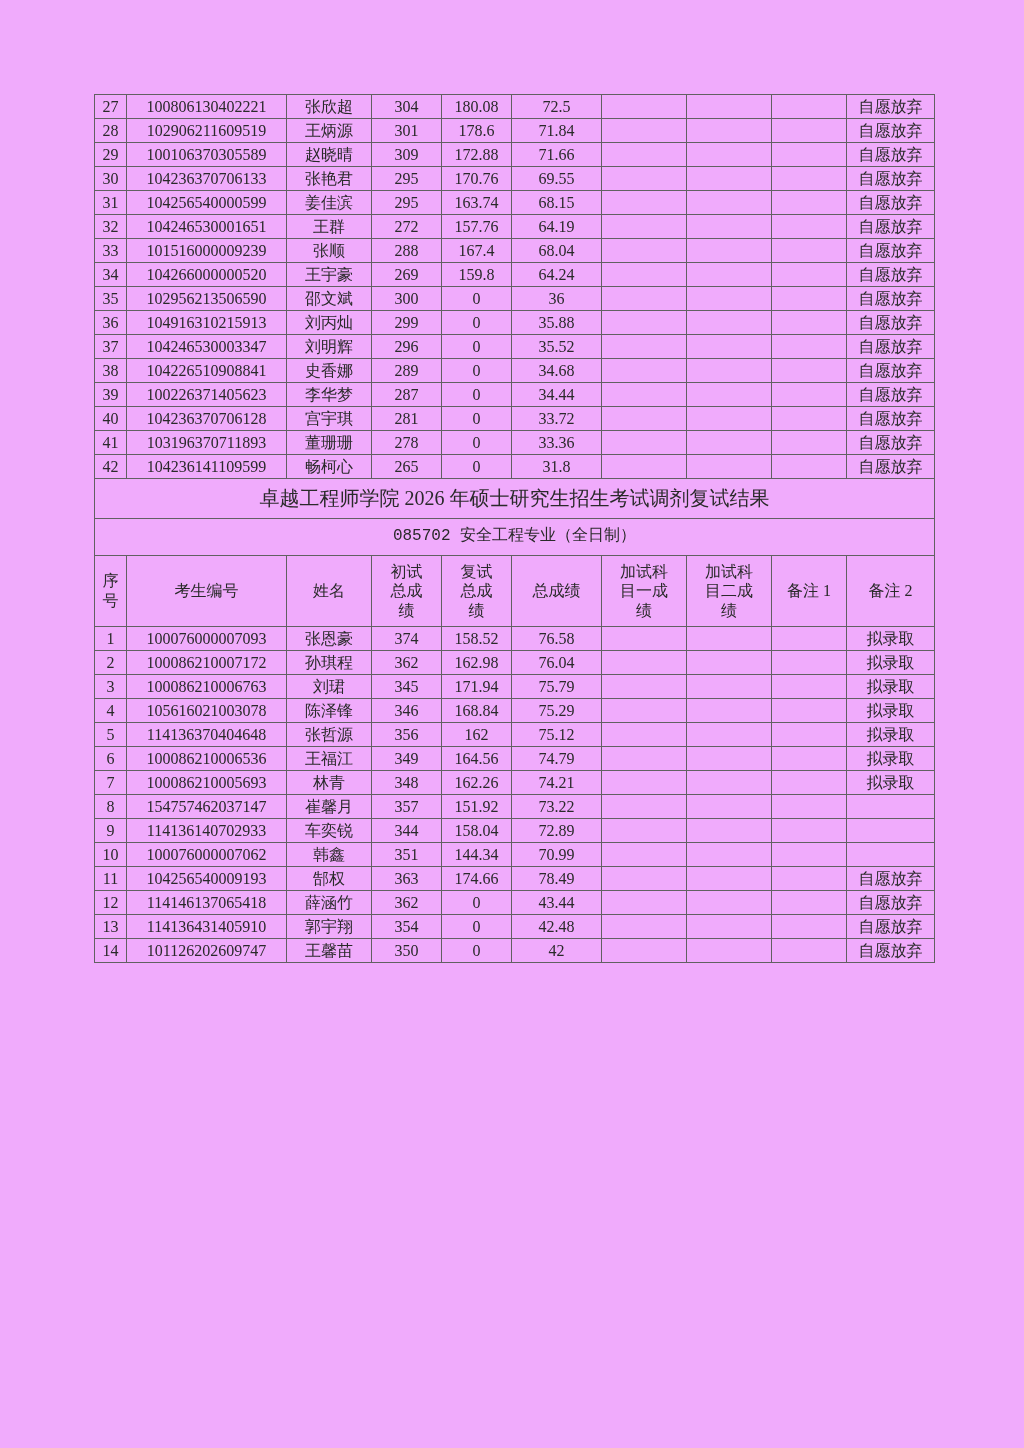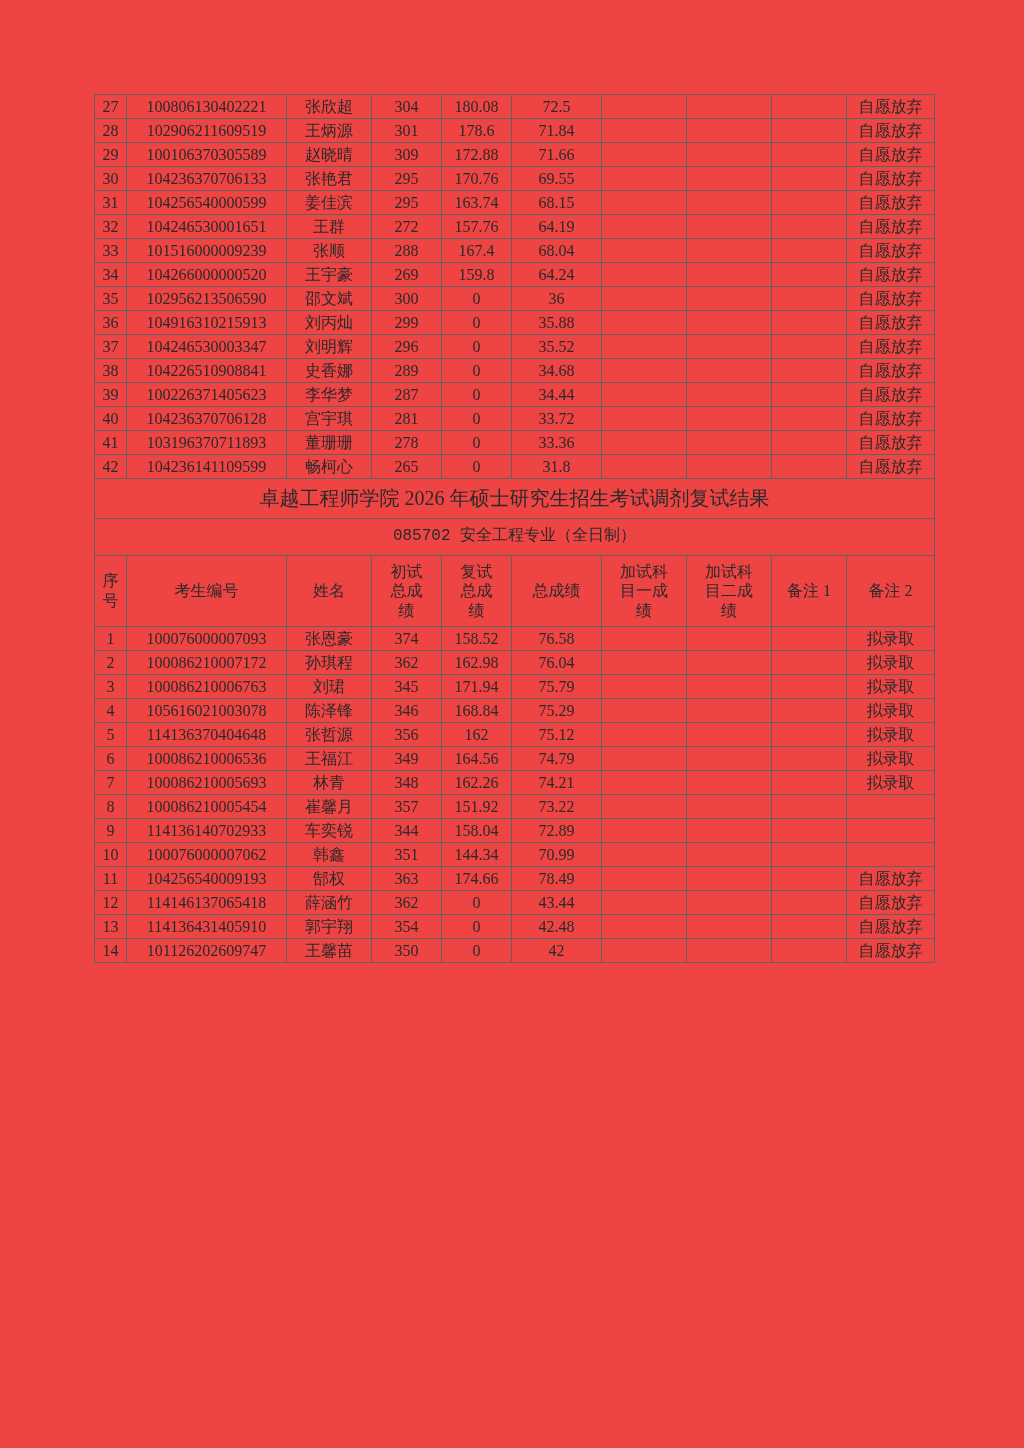--- a/index.html
+++ b/index.html
@@ -5,21 +5,21 @@
   html, body { margin: 0; padding: 0; }
   body {
     width: 1024px; height: 1448px;
     background: #ffffff;
     font-family: "Liberation Serif", "DejaVu Serif", serif;
     color: #2a2a2a;
   }
   .page {
     position: relative;
     width: 1024px; height: 1448px;
-    background: #ef4444;
+    background: #f0abfc;
     overflow: hidden;
   }
   table.results {
     position: absolute;
     left: 94px; top: 94px;
     width: 840px;
     border-collapse: collapse;
     table-layout: fixed;
     font-size: 16px;
   }
@@ -400,21 +400,21 @@
           <td>162.26</td>
           <td>74.21</td>
           <td></td>
           <td></td>
           <td></td>
           <td>拟录取</td>
         </tr>
 
         <tr class="data-row">
           <td>8</td>
-          <td>100086210005454</td>
+          <td>154757462037147</td>
           <td>崔馨月</td>
           <td>357</td>
           <td>151.92</td>
           <td>73.22</td>
           <td></td>
           <td></td>
           <td></td>
           <td></td>
         </tr>
 

